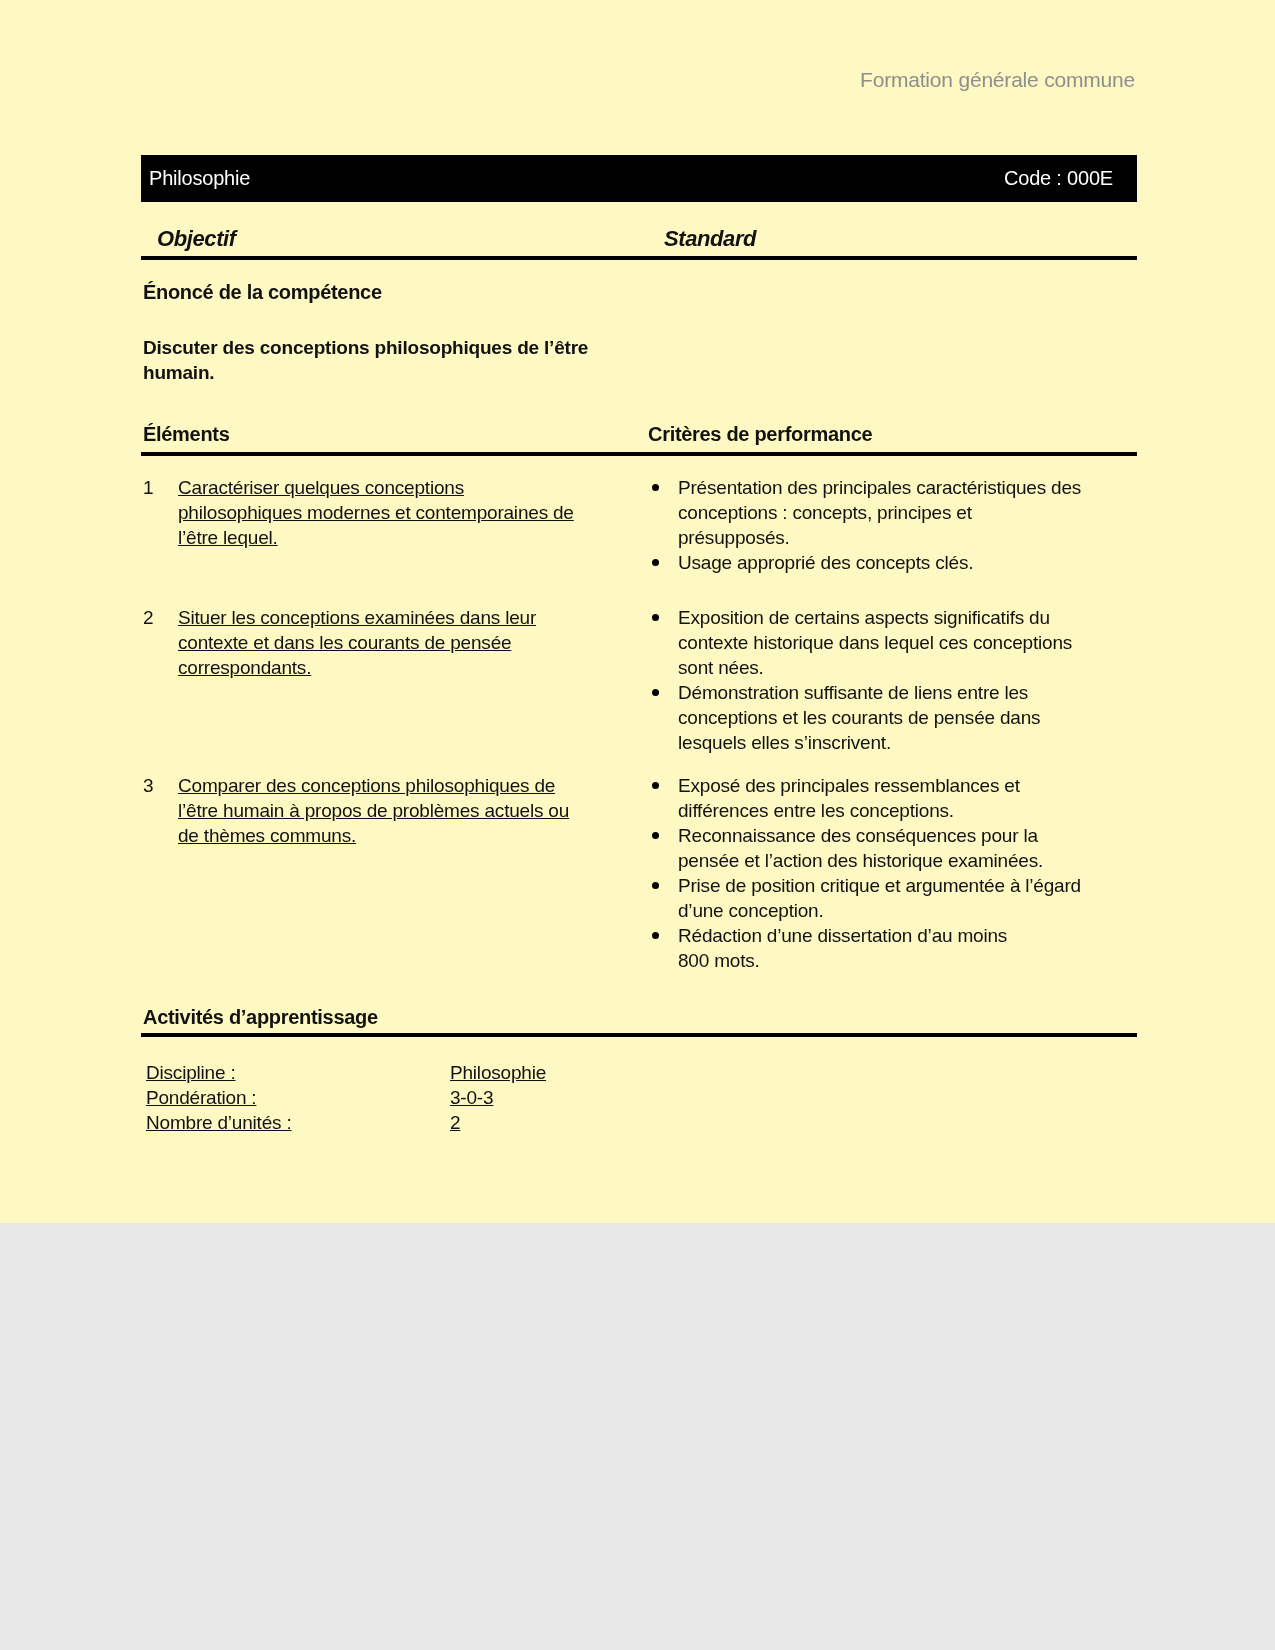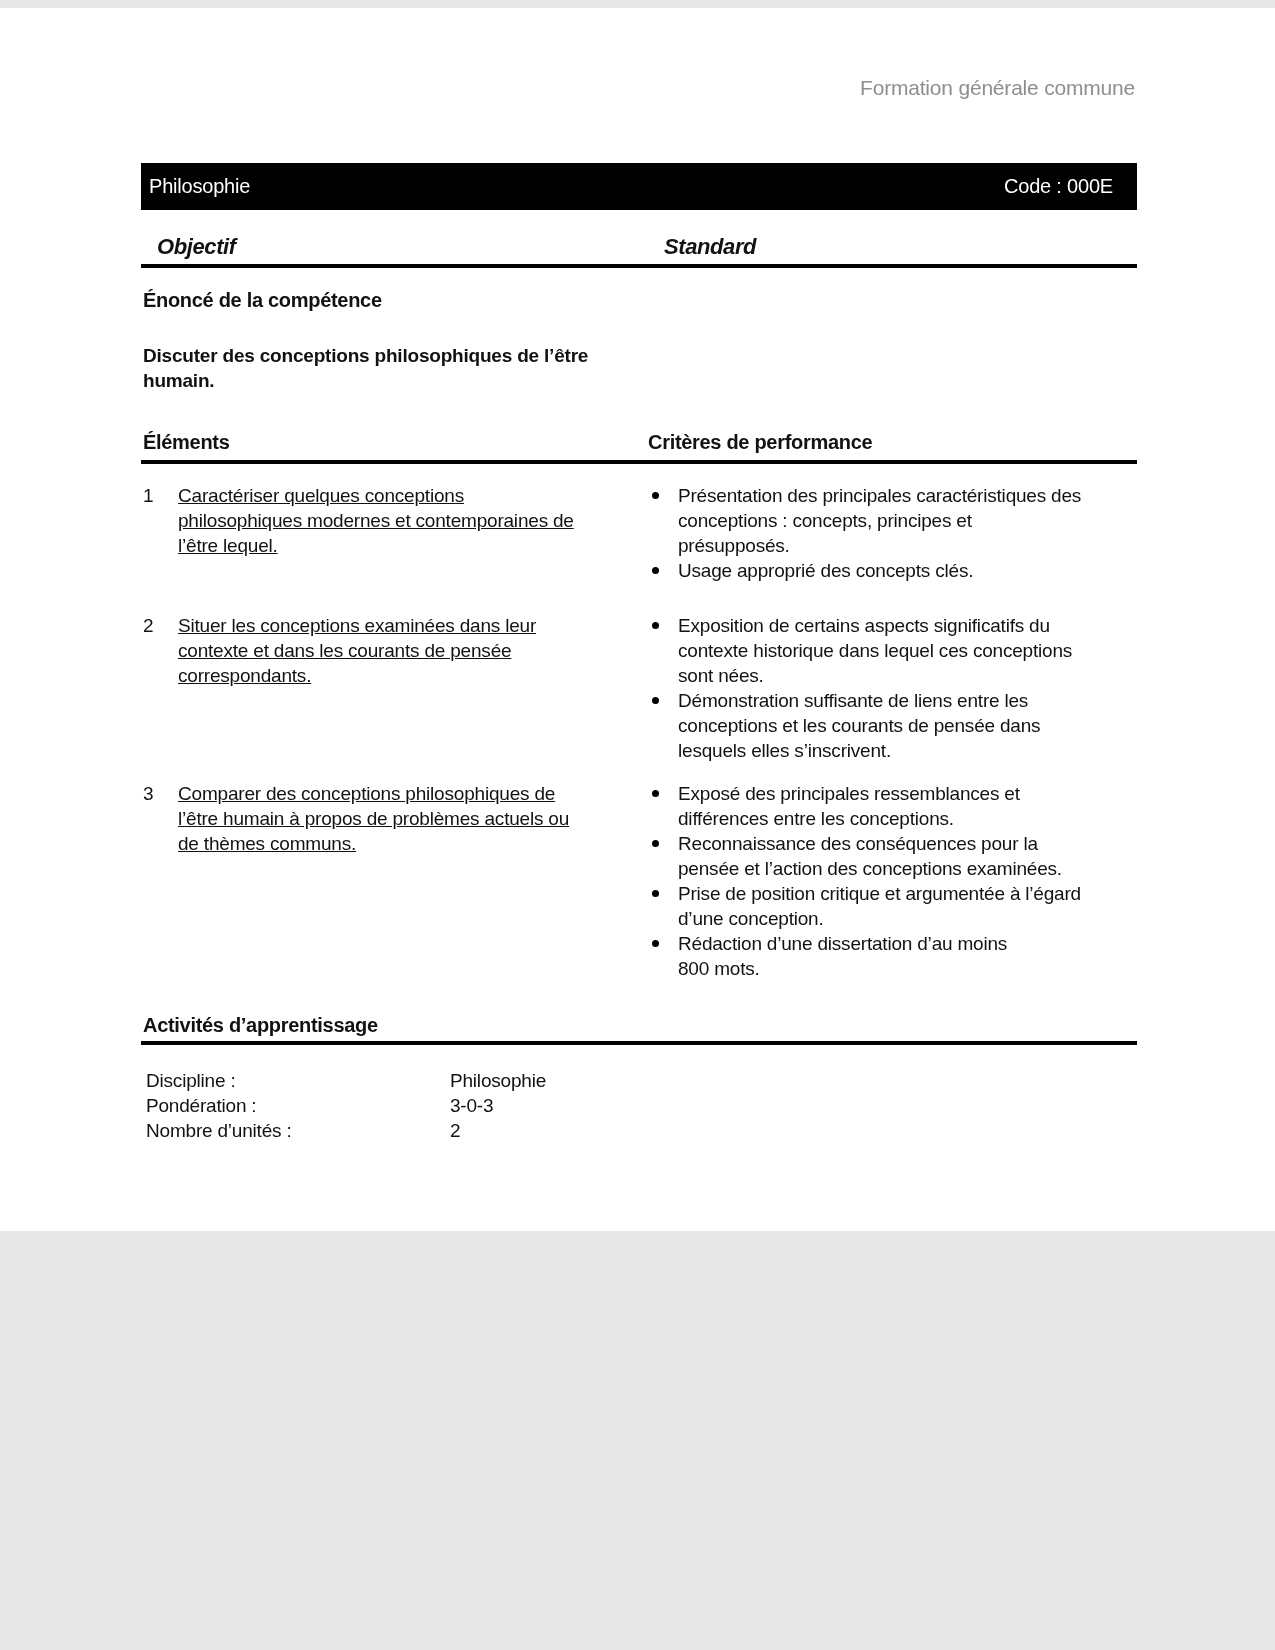--- a/index.html
+++ b/index.html
@@ -1,19 +1,19 @@
 <!DOCTYPE html>
 <html><head>
 <meta charset="utf-8">
 <style>
   html,body{margin:0;padding:0;background:#e8e8e8;}
   .page{
-    position:relative;width:1275px;height:1223px;background:#ffffff;
+    position:relative;width:1275px;height:1223px;background:#fef9c3;
     font-family:"Liberation Sans",sans-serif;color:#121212;overflow:hidden;
-    margin:8px auto;letter-spacing:-0.2px;
+    margin:0 auto;letter-spacing:-0.2px;
   }
   .abs{position:absolute;}
   .hdr-right{top:68px;right:140px;font-size:21px;color:#8e8e8e;}
   .title-bar{
     top:155px;left:141px;width:996px;height:47px;background:#000;
     display:flex;align-items:center;justify-content:space-between;
     box-sizing:border-box;padding:0 24px 0 8px;color:#fff;font-size:20px;
   }
   .obj-std{top:226px;left:0;width:1275px;height:30px;}
   .obj-std span{position:absolute;font-size:22px;font-weight:bold;font-style:italic;letter-spacing:-0.4px;}
@@ -32,21 +32,21 @@
   .row{left:140px;width:997px;}
   .cell-el{position:absolute;left:0;top:0;width:470px;}
   .el-num{position:absolute;left:3px;top:0;font-size:19px;line-height:25px;}
   .el-lines{margin-left:38px;font-size:19px;line-height:25px;text-decoration:underline;}
   .cell-cr{position:absolute;left:508px;top:0;width:489px;}
   .crit{position:relative;}
   .crit .dot{position:absolute;left:4px;top:9px;width:7px;height:7px;border-radius:50%;background:#000;}
   .crit .cr-lines{margin-left:30px;font-size:19px;line-height:25px;}
   .line{white-space:nowrap;}
   .act-head{top:1006px;left:143px;}
-  .info{top:1060px;left:146px;font-size:19px;line-height:25px;}
+  .info{top:1060px;left:146px;font-size:19px;line-height:25px;text-decoration:underline;}
   .info-row{display:flex;}
   .info-label{width:304px;}
   .footer{top:1536px;right:146px;display:flex;align-items:center;font-size:15px;letter-spacing:0;color:#1c1c1c;gap:44px;}
   .footer .ftext{margin-right:14px;}
   .footer .fdiv{width:7px;height:26px;background:#9a9a9a;margin-right:12px;}
 </style>
 </head>
 <body>
 
 <div class="page">
@@ -144,21 +144,21 @@
             <div class="dot"></div>
             <div class="cr-lines">
               <div class="line">Exposé des principales ressemblances et</div>
               <div class="line">différences entre les conceptions.</div>
             </div>
           </div>
           <div class="crit">
             <div class="dot"></div>
             <div class="cr-lines">
               <div class="line">Reconnaissance des conséquences pour la</div>
-              <div class="line">pensée et l’action des conceptions examinées.</div>
+              <div class="line">pensée et l’action des historique examinées.</div>
             </div>
           </div>
           <div class="crit">
             <div class="dot"></div>
             <div class="cr-lines">
               <div class="line">Prise de position critique et argumentée à l’égard</div>
               <div class="line">d’une conception.</div>
             </div>
           </div>
           <div class="crit">

